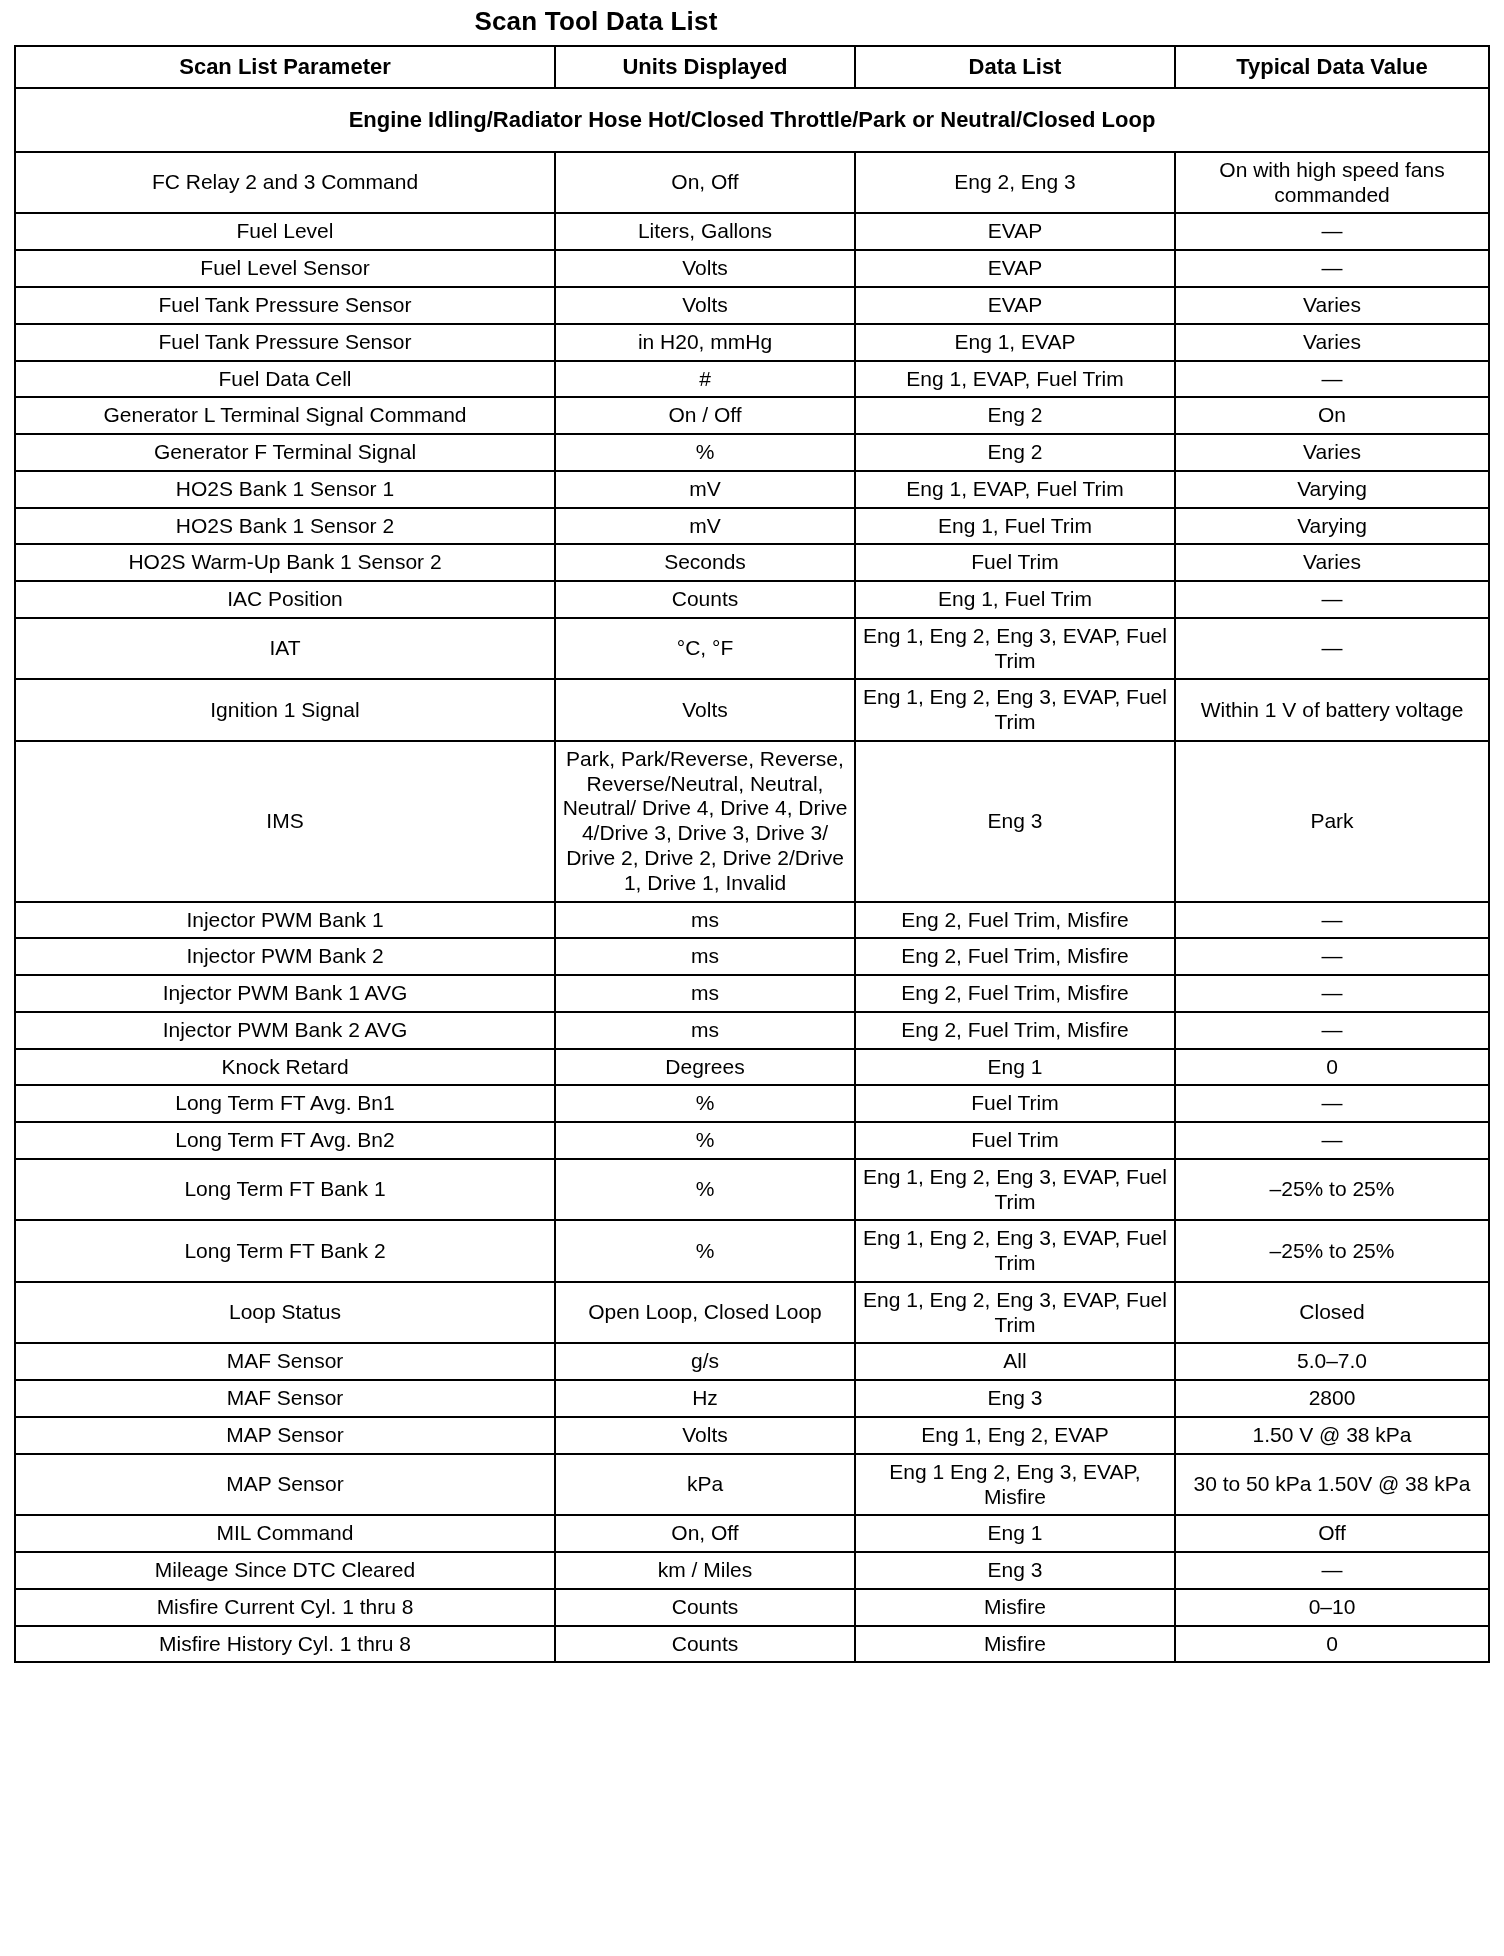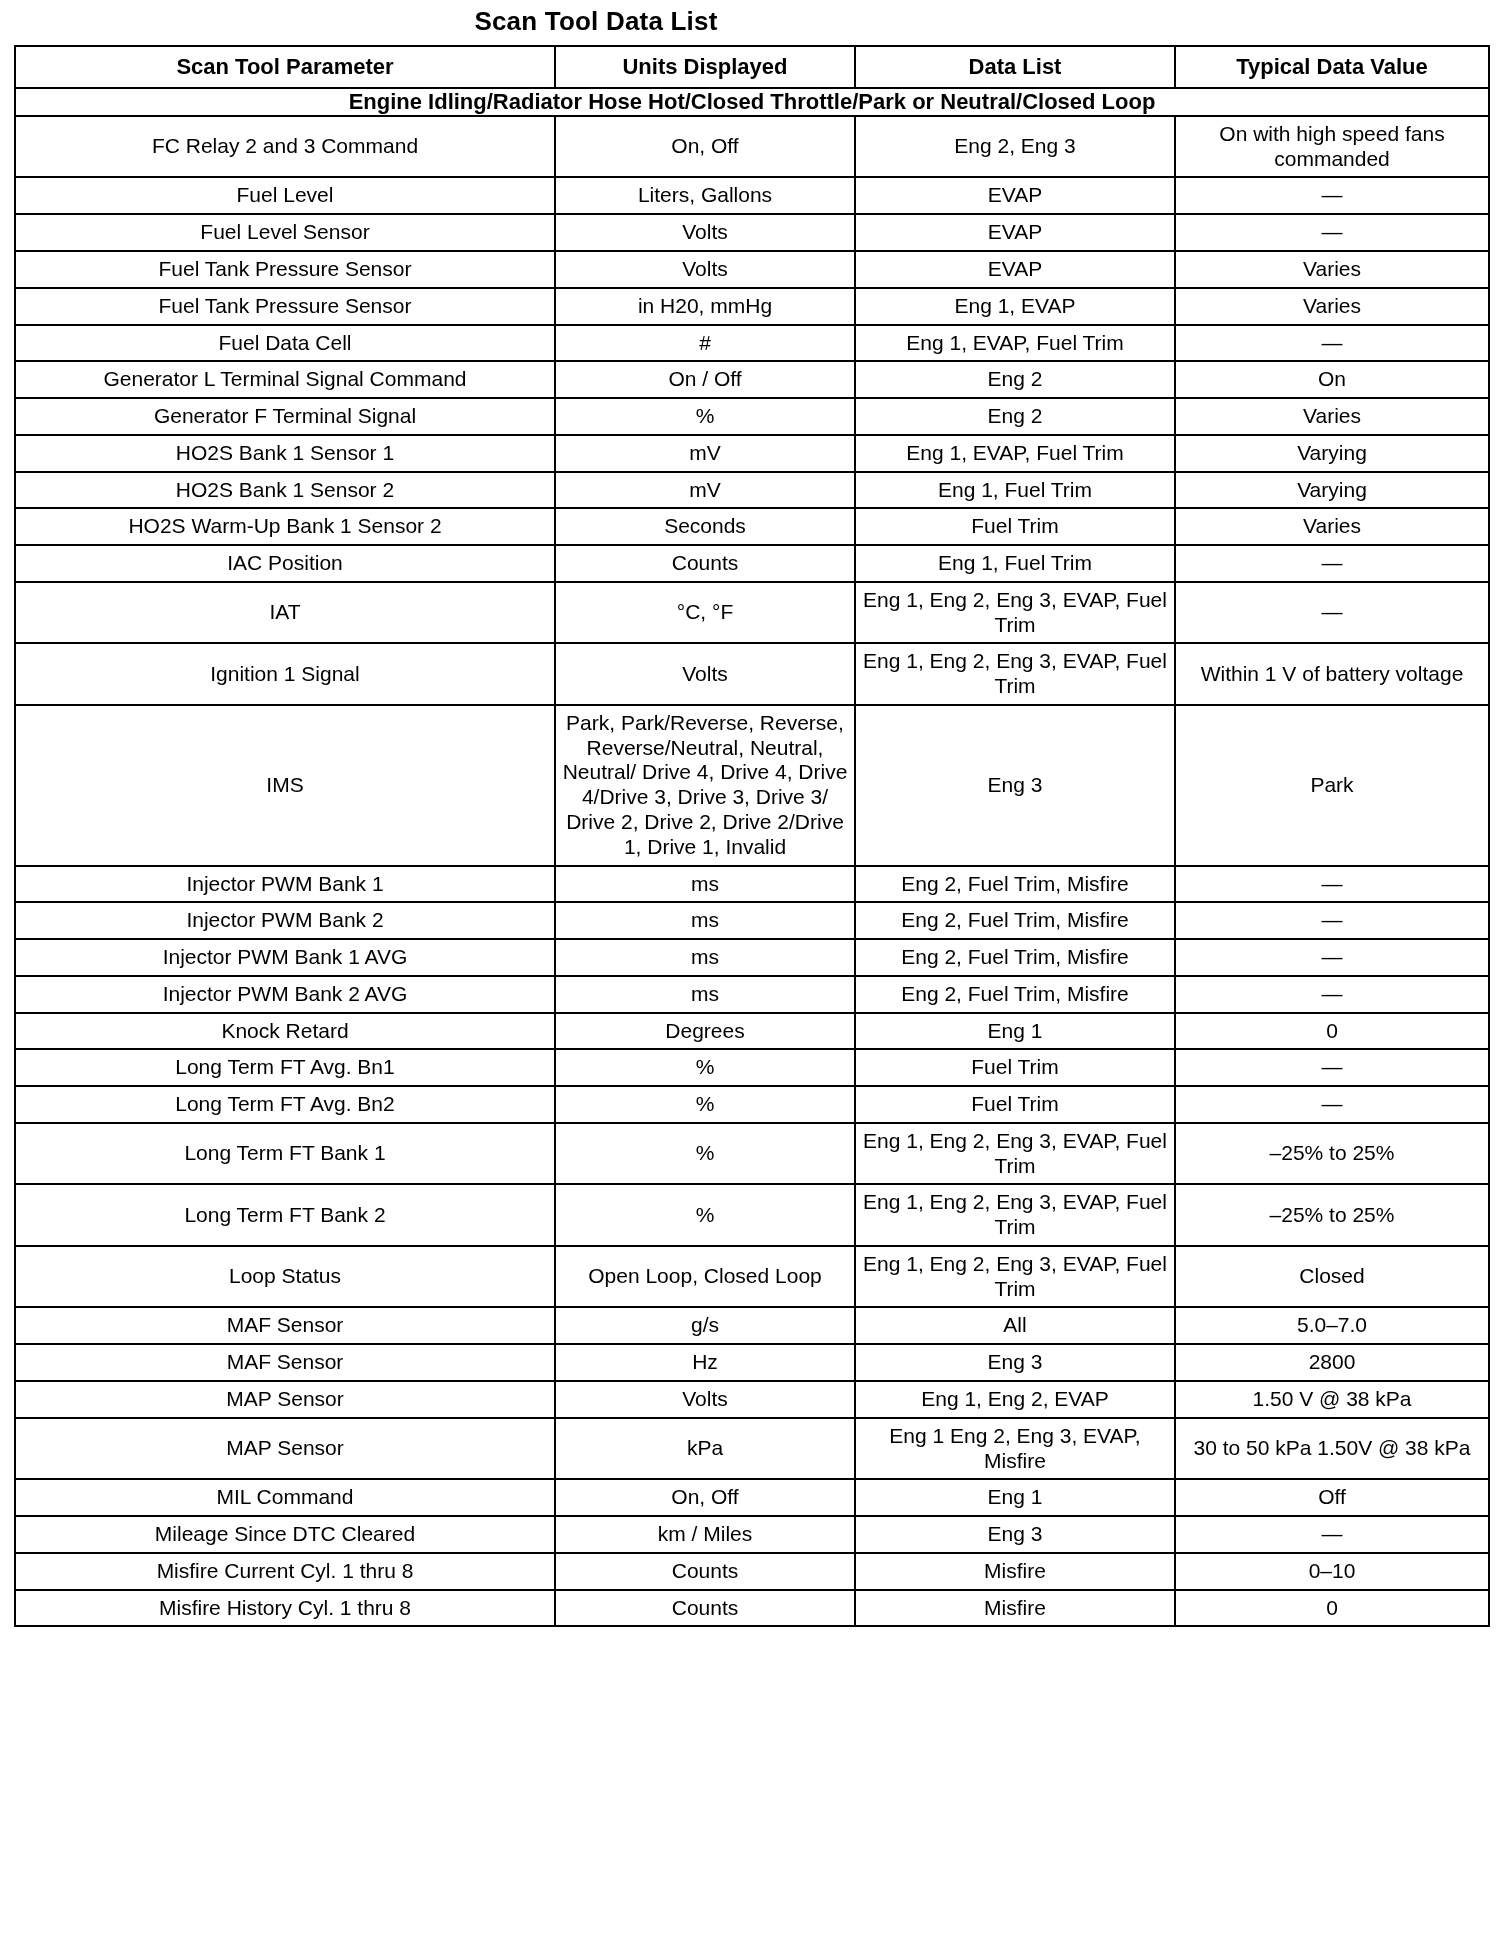--- a/index.html
+++ b/index.html
@@ -46,21 +46,21 @@
     padding: 5px 4px;
   }
   table.data-list th {
     font-weight: bold;
     font-size: 22px;
     padding: 7px 4px;
   }
   tr.section-row td {
     font-weight: bold;
     font-size: 22px;
-    padding: 0 4px;
+    padding: 18px 4px;
   }
   td.units-multiline {
     font-size: 21px;
     line-height: 1.25;
     padding: 6px 10px;
     margin-left: 36px;
   }
 </style>
 </head>
 <body>
@@ -71,21 +71,21 @@
 
   <table class="data-list">
     <colgroup>
       <col class="c1">
         <col class="c2">
         <col class="c3">
         <col class="c4">
     </colgroup>
     <thead>
       <tr>
-        <th>Scan Tool Parameter</th>
+        <th>Scan List Parameter</th>
         <th>Units Displayed</th>
         <th>Data List</th>
         <th>Typical Data Value</th>
       </tr>
     </thead>
     <tbody id="table-body">
       <tr class="section-row">
         <td colspan="4">Engine Idling/Radiator Hose Hot/Closed Throttle/Park or Neutral/Closed Loop</td>
       </tr>
     <tr>

